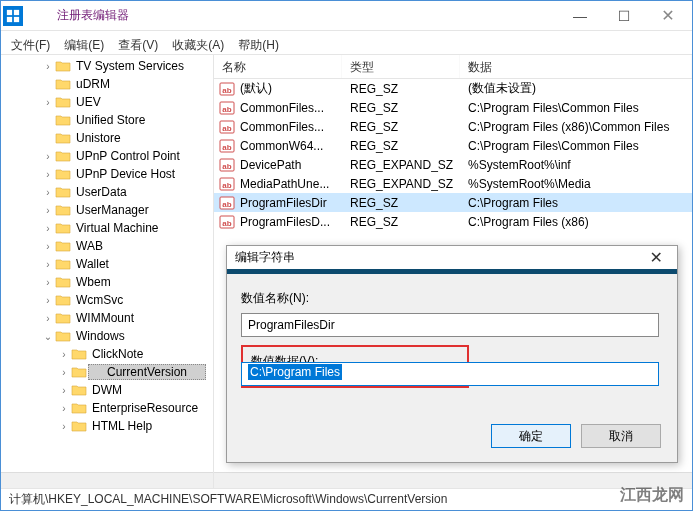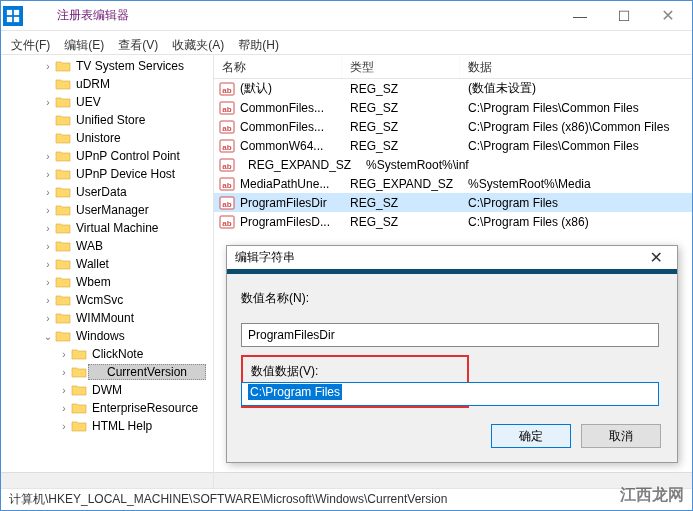--- a/index.html
+++ b/index.html
@@ -33,21 +33,21 @@
 .list-row.selected { background: #cde8ff; }
 .row-icon { width: 18px; height: 16px; margin: 0 4px 0 4px; display: inline-flex; align-items: center; justify-content: center; }
 .row-name { width: 102px; white-space: nowrap; overflow: hidden; text-overflow: ellipsis; }
 .row-type { width: 118px; padding-left: 8px; }
 .row-data { flex: 1; padding-left: 8px; white-space: nowrap; overflow: hidden; }
 .dialog { position: absolute; left: 225px; top: 244px; width: 452px; height: 218px; background: #f0f0f0; border: 1px solid #9a9a9a; box-shadow: 2px 2px 8px rgba(0,0,0,0.25); }
 .dialog-title { height: 28px; background: #fff; display: flex; align-items: center; padding: 0 8px; border-bottom: 5px solid #0c4a6e; font-size: 12px; }
 .dialog-title .dt-text { flex: 1; }
 .dialog-close { font-size: 16px; color: #333; padding: 0 6px; }
 .dialog-body { padding: 10px 14px; }
-.field-label { font-size: 12px; margin-bottom: 16px; margin-top: 6px; }
+.field-label { font-size: 12px; margin-bottom: 6px; margin-top: 6px; }
 .text-input { width: 418px; height: 24px; border: 1px solid #888; background: #fff; padding: 2px 6px; font-size: 12px; font-family: inherit; }
 .text-input.readonly { background: #fff; color: #000; }
 .highlight-box { border: 2px solid #e03030; padding: 6px 8px 10px 8px; margin-top: 8px; width: 228px; }
 .highlight-box .field-label { margin-top: 0; }
 .value-input-wrap { position: relative; width: 418px; }
 .value-input { width: 418px; height: 24px; border: 1px solid #0078d7; background: #fff; padding: 2px 6px; font-size: 12px; font-family: inherit; }
 .value-input .seltext { background: #0078d7; color: #fff; padding: 1px 2px; }
 .dialog-buttons { position: absolute; right: 16px; bottom: 14px; display: flex; gap: 10px; }
 .dlg-btn { width: 80px; height: 24px; border: 1px solid #aaa; background: #e1e1e1; font-size: 12px; display: flex; align-items: center; justify-content: center; }
 .dlg-btn.primary { border: 1px solid #0078d7; background: #e5f1fb; }
@@ -330,20 +330,21 @@
           <span class="row-type">REG_SZ</span>
           <span class="row-data">C:\Program Files\Common Files</span>
         </div>
         <div class="list-row">
           <span class="row-icon">
             <svg width="16" height="16" viewBox="0 0 16 16">
               <rect x="1" y="2" width="14" height="12" rx="1" fill="#fff" stroke="#d05050" stroke-width="1"></rect>
               <text x="8" y="12" font-size="8" text-anchor="middle" fill="#d05050" font-weight="bold">ab</text>
             </svg>
           </span>
+          <span class="row-name">DevicePath</span>
           <span class="row-type">REG_EXPAND_SZ</span>
           <span class="row-data">%SystemRoot%\inf</span>
         </div>
         <div class="list-row">
           <span class="row-icon">
             <svg width="16" height="16" viewBox="0 0 16 16">
               <rect x="1" y="2" width="14" height="12" rx="1" fill="#fff" stroke="#d05050" stroke-width="1"></rect>
               <text x="8" y="12" font-size="8" text-anchor="middle" fill="#d05050" font-weight="bold">ab</text>
             </svg>
           </span>

